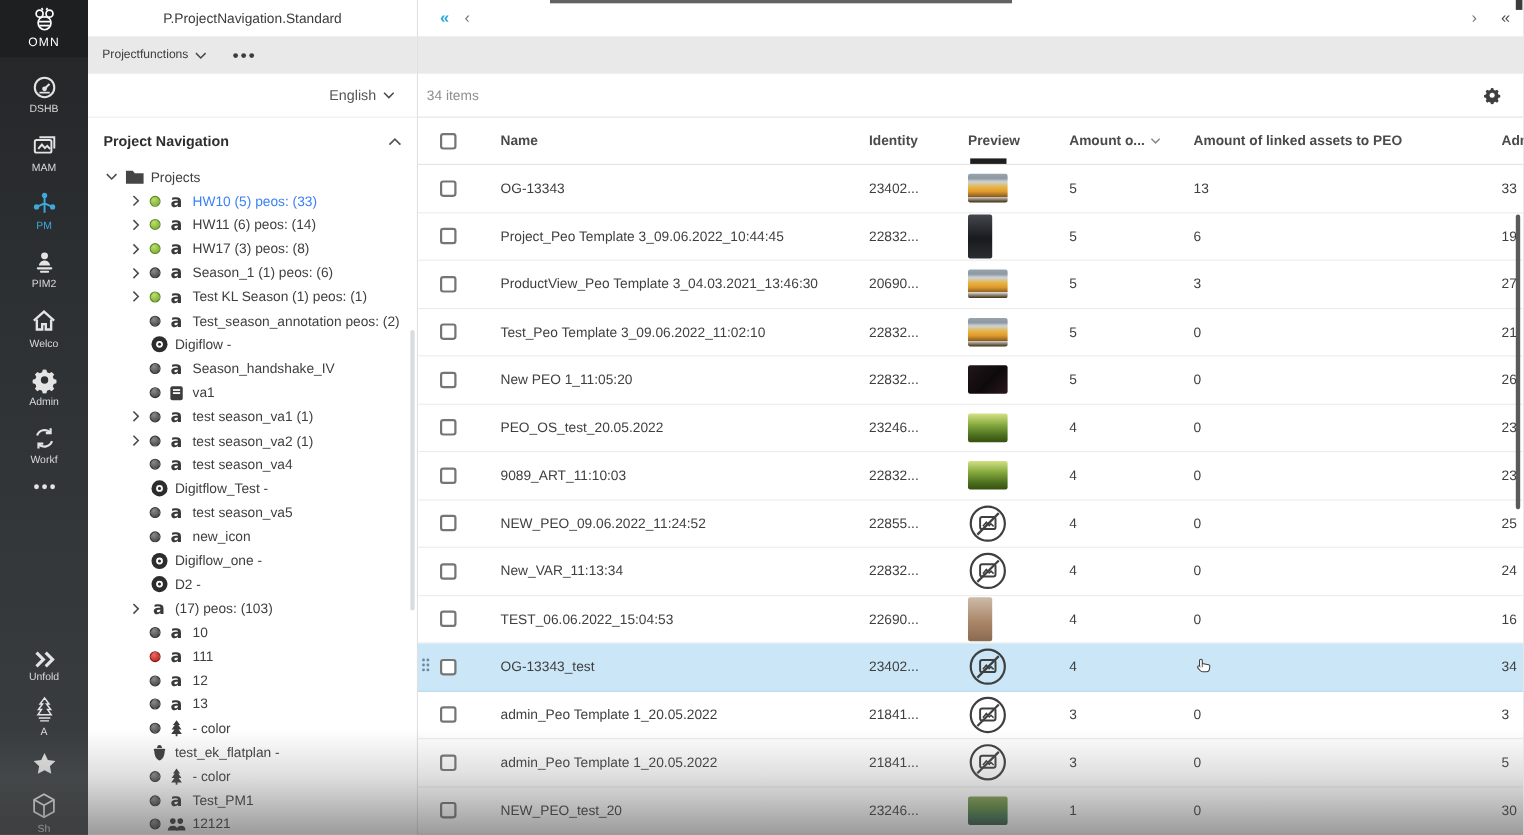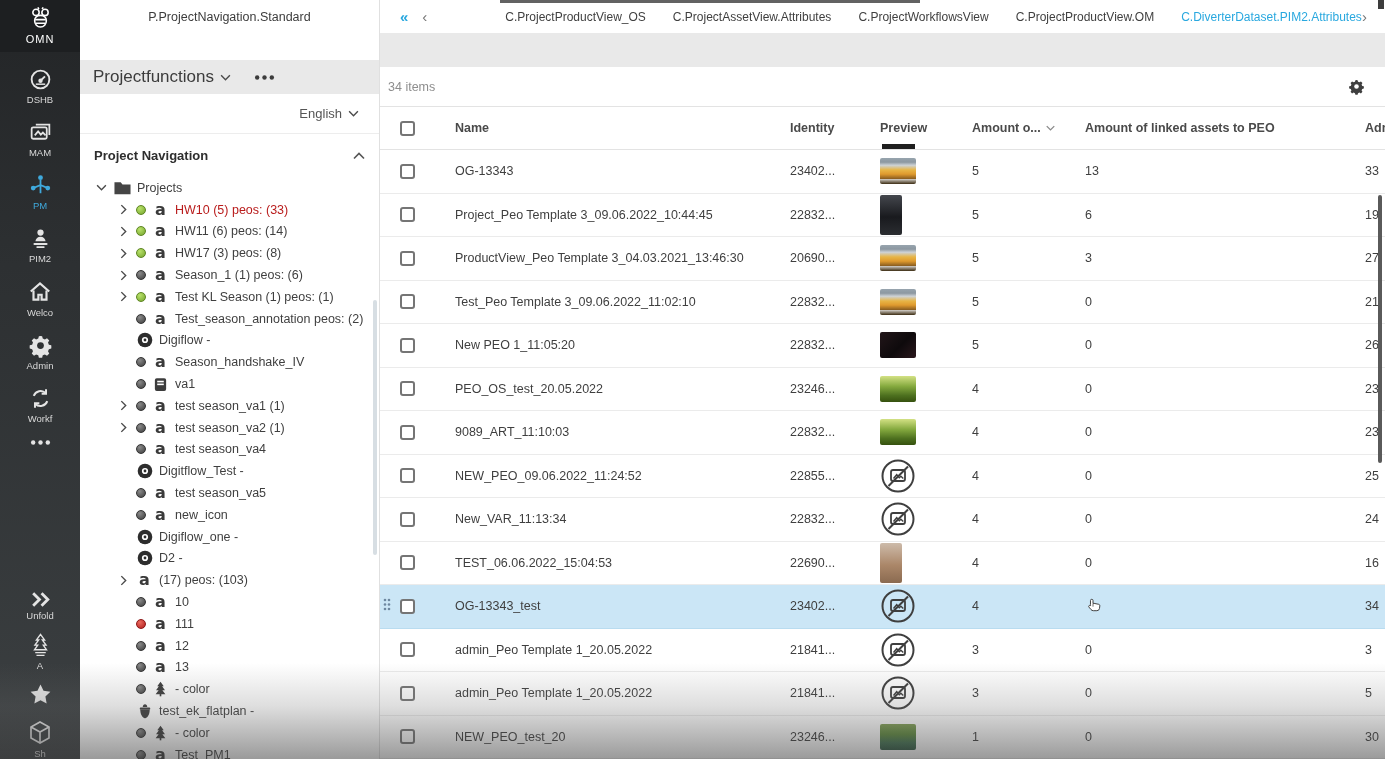--- a/index.html
+++ b/index.html
@@ -16,40 +16,40 @@
   .rail-item .lbl { font-size:9.5px; margin-top:2px; color:#d9d9d9; }
   .rail-item.active { color:#3fa9dc; }
   .rail-item.active .lbl { color:#3fa9dc; }
   .rail-bottom { margin-top:auto; display:flex; flex-direction:column; align-items:center; }
   .rail-bottom .rail-item { margin-top:11px; }
   .icn { display:inline-flex; align-items:center; justify-content:center; line-height:0; }
 
   
   .nav-panel { width:300px; flex-shrink:0; border-right:1px solid #e0e0e0; display:flex; flex-direction:column; position:relative; background:#fff; }
   .np-title { height:33px; display:flex; align-items:center; justify-content:center; font-size:12.5px; color:#3c3c3c; }
-  .np-funcs { height:34px; background:#e9e9e9; display:flex; align-items:center; padding-left:13px; font-size:17px; color:#3c3c3c;margin-top:27px; }
+  .np-funcs { height:34px; background:#e9e9e9; display:flex; align-items:center; padding-left:13px; font-size:11px; color:#3c3c3c; }
   .np-funcs .icn { margin-left:6px; }
   .np-funcs .dots { margin-left:22px; }
   .np-lang { height:40px; display:flex; align-items:center; justify-content:flex-end; padding-right:20px; font-size:13px; color:#555; border-bottom:1px solid #ededed; }
   .np-lang .icn { margin-left:6px; }
   .tree-header { height:43px; display:flex; align-items:center; padding:0 14px; font-size:13px; font-weight:bold; color:#2e2e2e; }
   .tree-header .icn { margin-left:auto; }
   .tree { flex:1; overflow:hidden; }
   .tree-row { height:21.8px; display:flex; align-items:center; gap:6px; font-size:12.5px; color:#3f3f3f; white-space:nowrap; cursor:pointer; }
   .tree-row.lvl0 { padding-left:14px; }
   .tree-row.lvl1 { padding-left:36px; }
   .slot-chev { width:14px; flex-shrink:0; display:inline-flex; justify-content:center; }
   .dot { width:10px; height:10px; border-radius:50%; flex-shrink:0; }
   .dot.green { background:radial-gradient(circle at 35% 30%, #b9e26a, #74a42d); border:1px solid #5d8522; }
   .dot.dark  { background:radial-gradient(circle at 35% 30%, #8a8a8a, #3c3c3c); border:1px solid #333; }
   .dot.red   { background:radial-gradient(circle at 35% 30%, #ea6a5e, #b01d1d); border:1px solid #8d1515; }
   .slot-icon { width:17px; flex-shrink:0; display:inline-flex; justify-content:center; }
   .a-glyph { font-size:16px; font-weight:800; color:#3a3a3a; line-height:14px; font-family:"DejaVu Sans",sans-serif; }
   .tree-row .label { color:#3f3f3f; }
-  .tree-row.selected .label { color:#b91c1c; }
+  .tree-row.selected .label { color:#3b82f6; }
   .nav-scroll { position:absolute; right:2px; top:300px; width:4px; height:255px; background:#d7dee3; border-radius:2px; }
 
   
   .main { flex:1; min-width:0; display:flex; flex-direction:column; position:relative; background:#fff; }
   .tabbar { height:33px; display:flex; align-items:center; padding:0 12px 0 20px; font-size:12px; color:#3f3f3f; }
   .tabbar .arrow { font-size:15px; line-height:1; cursor:pointer; }
   .arrow.blue { color:#29a8df; font-weight:bold; }
   .arrow.gray { color:#777; }
   .arrow.darkgray { color:#4a4a4a; }
   .tabs { display:flex; gap:27px; margin-left:78px; }
@@ -542,27 +542,20 @@
           <span class="label">12121</span>
         </div>
       </div>
     <div class="nav-scroll"></div>
   </div>
 
   <div class="main">
     <div class="tabbar">
       <span class="arrow blue">«</span>
       <span class="arrow gray" style="margin-left:14px">‹</span>
-      <div class="tabs" id="tabs">
-          <div class="tab">C.ProjectProductView_OS</div>
-          <div class="tab">C.ProjectAssetView.Attributes</div>
-          <div class="tab">C.ProjectWorkflowsView</div>
-          <div class="tab">C.ProjectProductView.OM</div>
-          <div class="tab active">C.DiverterDataset.PIM2.Attributes</div>
-        </div>
       <div class="tab-right">
         <span class="arrow gray">›</span>
         <span class="arrow darkgray">«</span>
       </div>
     </div>
     <div class="graystrip"></div>
     <div class="toolbar">
       <span>34 items</span>
       <span class="icn" id="toolbar-gear">
           <svg width="17" height="17" viewBox="0 0 20 20" fill="#3f3f3f">

